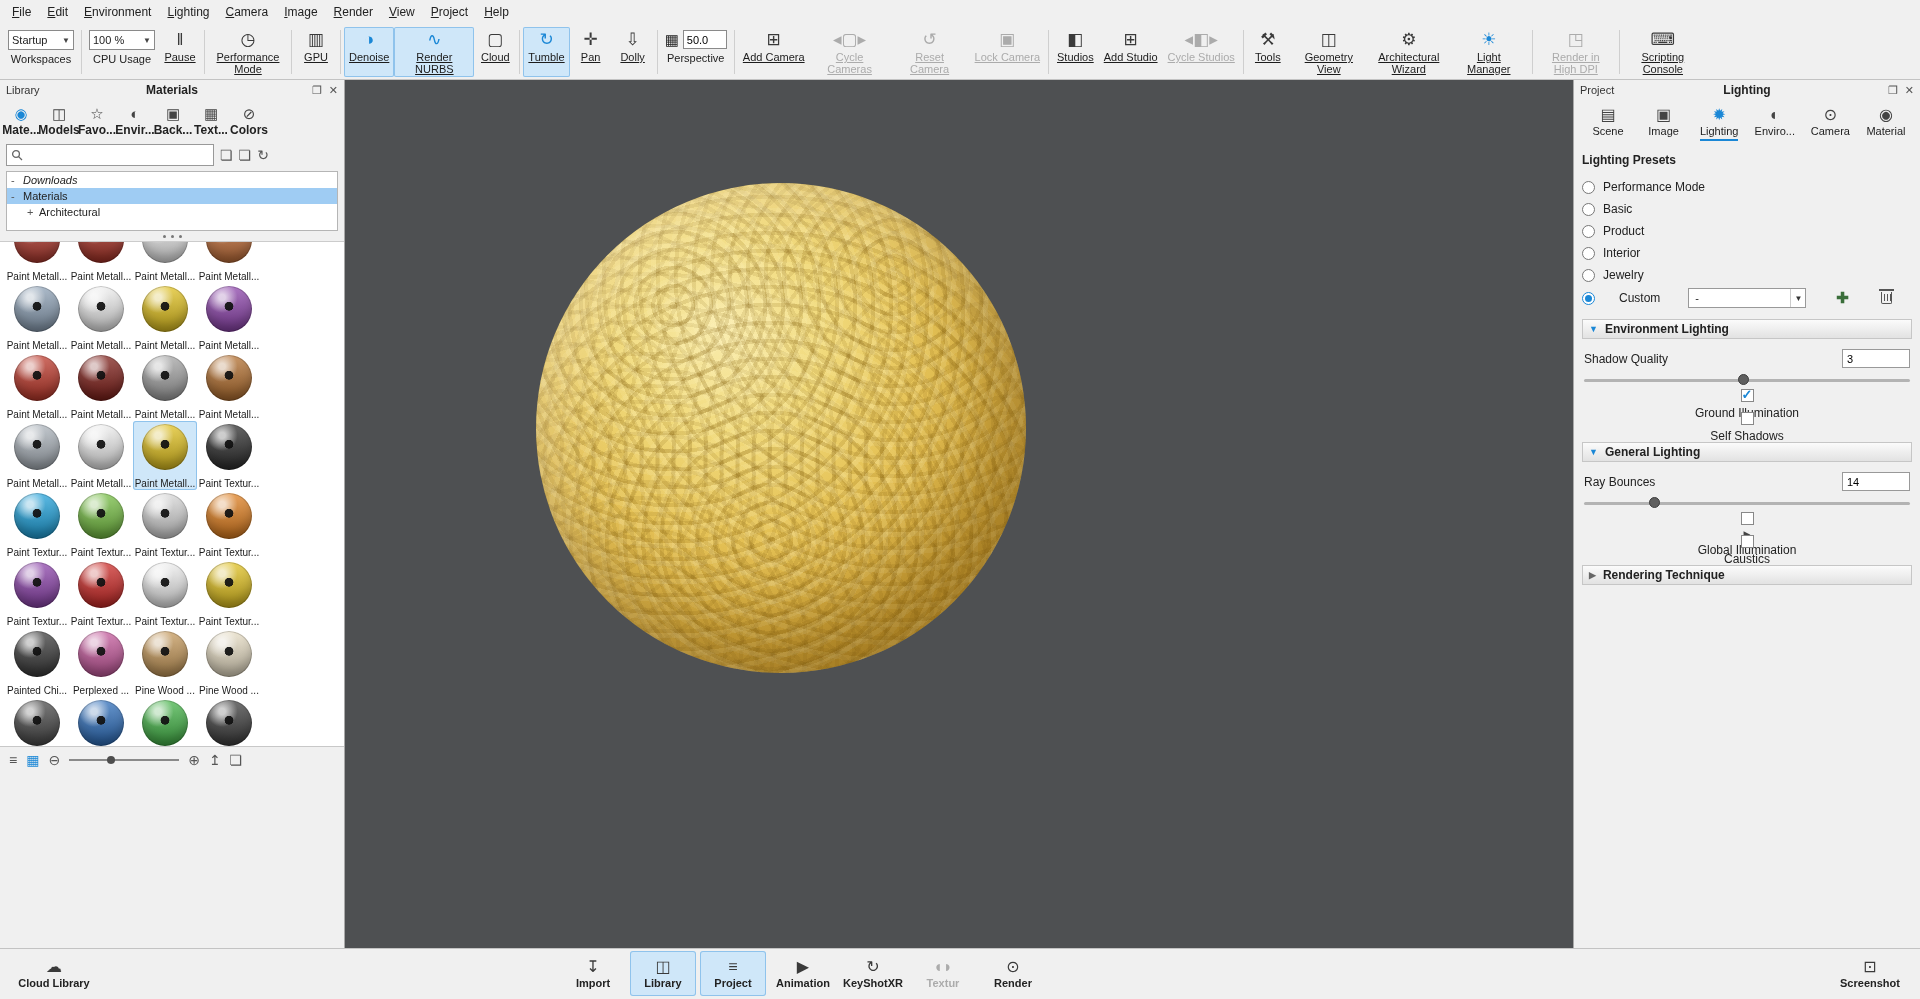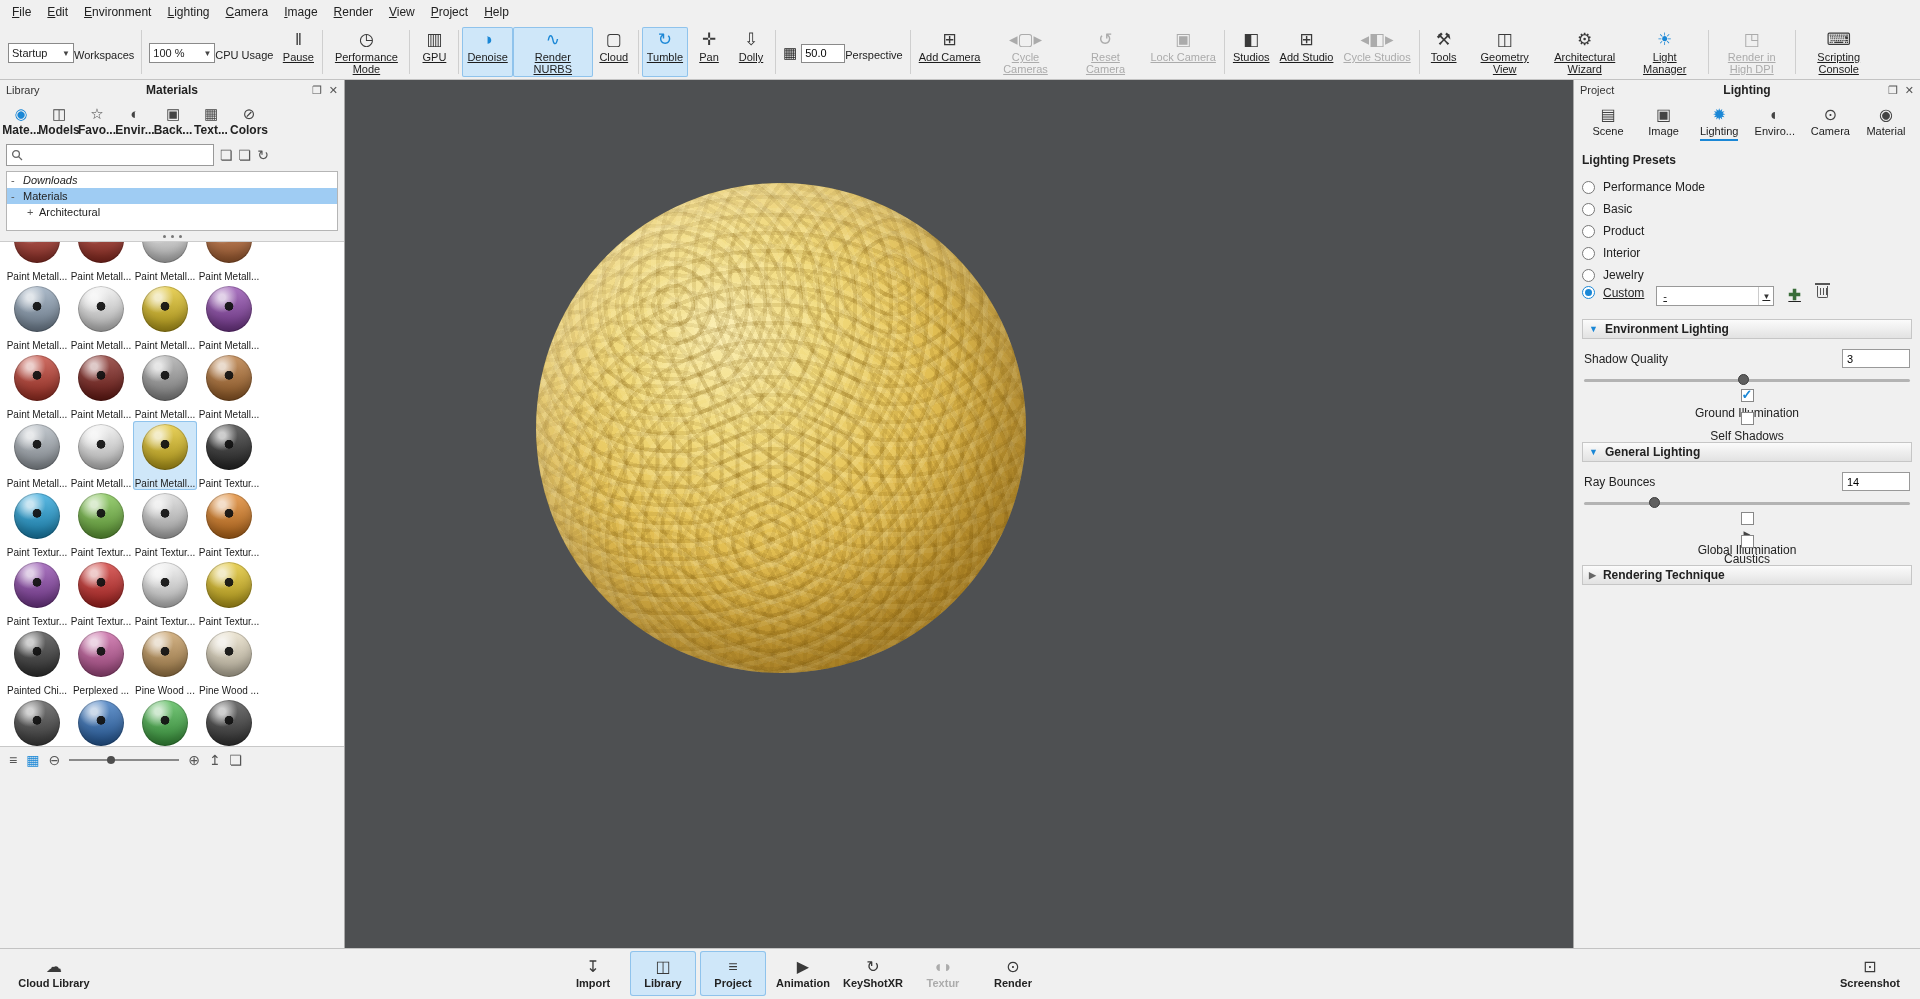--- a/index.html
+++ b/index.html
@@ -14,21 +14,21 @@
 
   
   .toolbar { height:56px; display:flex; align-items:stretch; padding:3px 4px 2px; background:#f0f0f0; border-bottom:1px solid #c3c3c3; }
   .tbtn { display:flex; flex-direction:column; align-items:center; justify-content:flex-start; padding:3px 5px 1px; border-radius:2px; min-width:42px; max-width:80px; }
   .tbtn .glyph { font-size:17px; line-height:20px; height:20px; color:#3a3a3a; white-space:nowrap; }
   .tbtn .lbl { font-size:11px; line-height:12px; text-align:center; color:#1c1c1c; margin-top:1px;text-decoration:underline; }
   .tbtn.active { background:#cfe7f9; box-shadow:0 0 0 1px #8fc3ec inset; }
   .tbtn.disabled .glyph, .tbtn.disabled .lbl { color:#ababab; }
   .glyph.blue { color:#1a87d6; }
   .sep { width:1px; background:#cfcfcf; margin:3px 3px; }
-  .tgroup { display:flex; flex-direction:row; align-items:center; padding:3px 4px 1px; }
+  .tgroup { display:flex; flex-direction:column; align-items:center; padding:3px 4px 1px; }
   .combo { display:flex; align-items:center; justify-content:space-between; width:66px; height:20px; background:#fff; border:1px solid #8a8a8a; padding:0 3px; font-size:11px; }
   .combo .caret { font-size:8px; color:#444; }
   .tgroup .lbl { font-size:11px; line-height:12px; margin-top:3px; text-align:center; }
   .persp-row { display:flex; align-items:center; gap:4px; }
   .persp-row input { width:44px; height:19px; border:1px solid #8a8a8a; font-size:11px; padding:0 3px; font-family:inherit; }
 
   
   .panel-head { height:20px; display:flex; align-items:center; padding:0 6px; font-size:11px; }
   .panel-head .side { width:70px; color:#333; }
   .panel-head .title { flex:1; text-align:center; font-weight:bold; font-size:12px; }
@@ -91,21 +91,21 @@
   .proj-tab .glyph { font-size:16px; height:18px; line-height:18px; color:#444; }
   .proj-tab .lbl { font-size:11px; margin-top:1px; white-space:nowrap; }
   .proj-tab.selected .glyph { color:#1a87d6; }
   .proj-tab.selected::after { content:""; position:absolute; bottom:0; left:7px; right:7px; height:2px; background:#1a87d6; }
   .proj-body { padding:6px 8px 12px; }
   .presets-heading { font-size:12px; font-weight:bold; margin:6px 0 9px; }
   .radio-row { display:flex; align-items:center; gap:8px; height:22px; font-size:12px; }
   .radio { width:13px; height:13px; border:1px solid #777; border-radius:50%; background:#fff; position:relative; flex:0 0 auto; }
   .radio.on { border-color:#1a87d6; }
   .radio.on::after { content:""; position:absolute; inset:2px; border-radius:50%; background:#1a87d6; }
-  .custom-row { display:flex; align-items:flex-start; gap:8px; height:24px;text-decoration:underline; }
+  .custom-row { display:flex; align-items:center; gap:24px; height:24px; }
   .dropdown { width:118px; height:20px; margin-left:4px; background:#fff; border:1px solid #999; display:flex; align-items:center; justify-content:space-between; padding:0 0 0 6px; font-size:11px; }
   .dd-btn { width:15px; height:18px; display:flex; align-items:center; justify-content:center; font-size:8px; color:#333; border-left:1px solid #ccc; }
   .plus-icon { color:#3a6e3a; font-size:15px; font-weight:bold; margin-left:6px; }
   .trash-icon { position:relative; width:11px; height:12px; border:1px solid #555; border-top:none; border-radius:0 0 2px 2px; margin-left:8px; display:inline-block; }
   .trash-icon::before { content:""; position:absolute; top:-3px; left:-3px; width:15px; height:2px; background:#555; }
   .trash-icon::after { content:""; position:absolute; top:2px; left:2px; width:1px; height:7px; background:#555; box-shadow:3px 0 0 #555, 6px 0 0 #555; }
   .section-head { height:20px; background:linear-gradient(#fbfbfb,#e2e2e2); border:1px solid #c6c6c6; display:flex; align-items:center; gap:7px; padding:0 6px; font-weight:bold; font-size:12px; margin:9px 0 0; }
   .chev { color:#1a87d6; font-size:9px; }
   .chev.collapsed { color:#666; }
   .field-row { display:flex; align-items:center; justify-content:space-between; margin-top:10px; padding:0 2px; }

